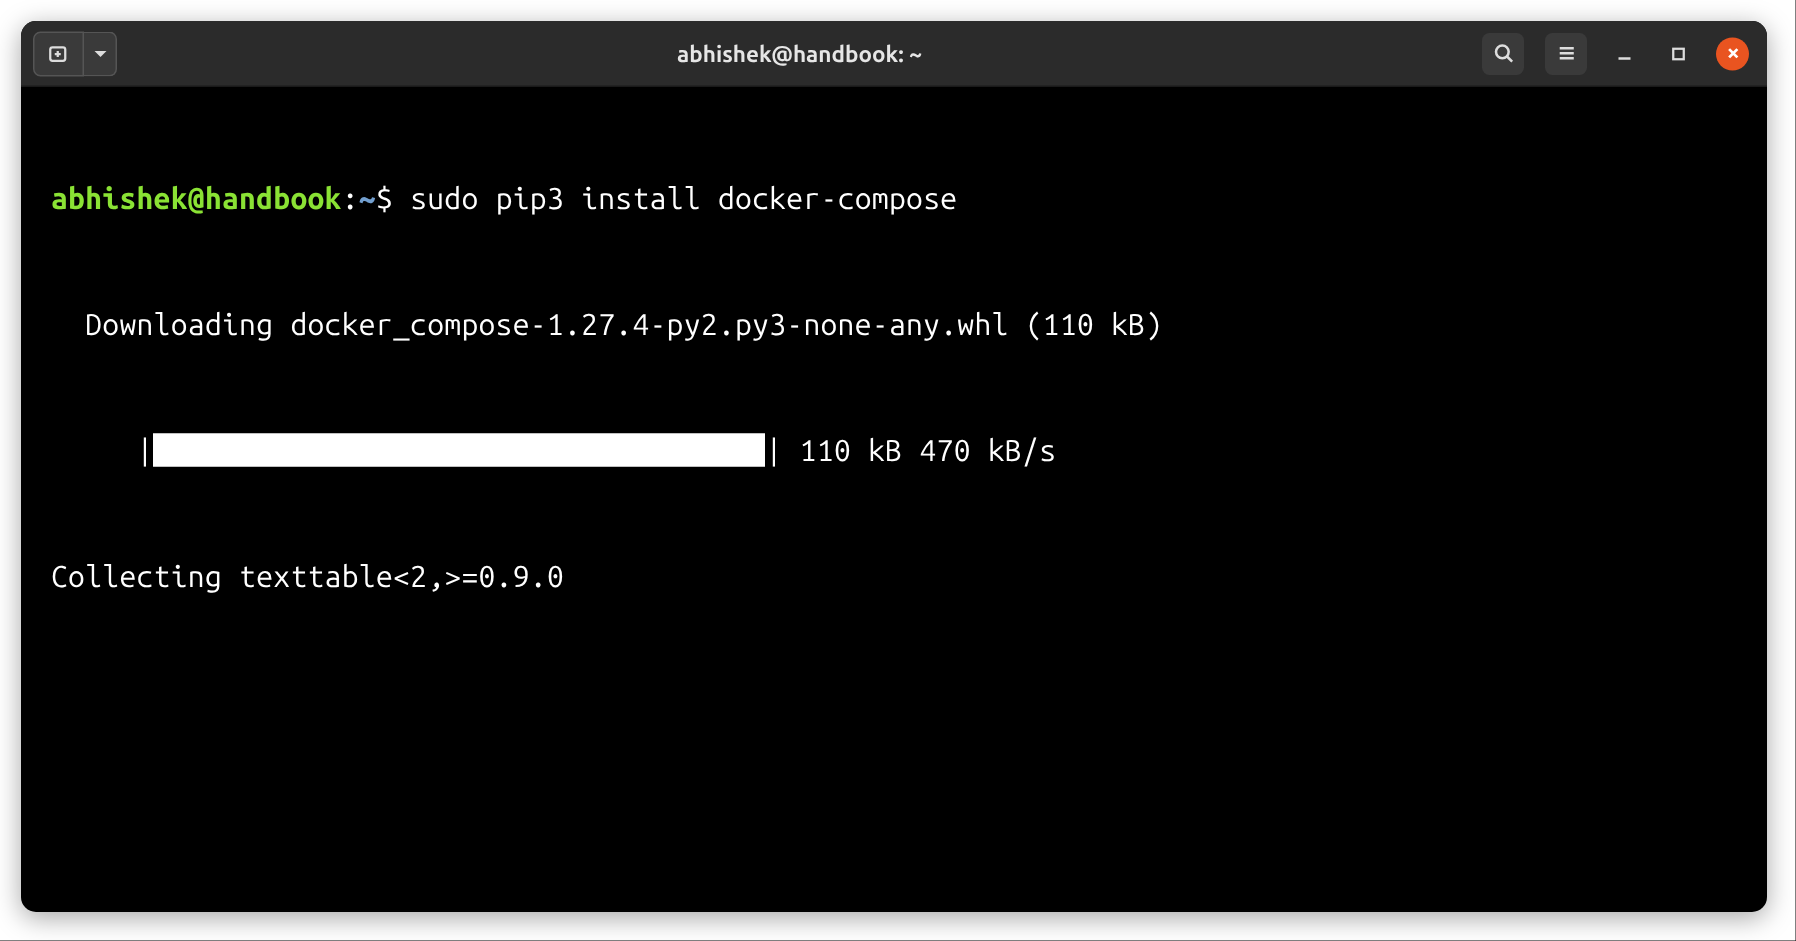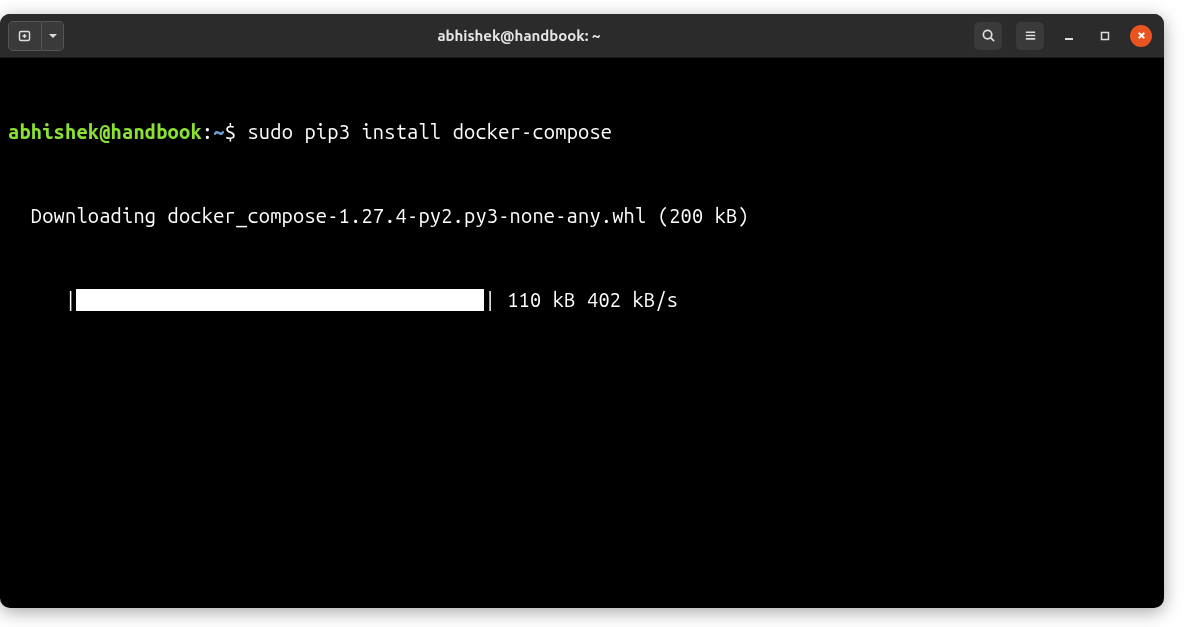--- a/index.html
+++ b/index.html
@@ -5,21 +5,21 @@
   * { margin: 0; padding: 0; box-sizing: border-box; }
   body {
     background: #ffffff;
     font-family: 'Ubuntu Mono', 'Consolas', 'Courier New', monospace;
     width: 1197px;
     height: 627px;
     overflow: hidden;
   }
   .window {
     position: absolute;
-    left: 0;
+    left: 14px;
     top: 14px;
     width: 1164px;
     height: 594px;
     background: #000000;
     border-radius: 10px;
     box-shadow: 0 4px 18px rgba(0,0,0,0.35);
     overflow: hidden;
     display: flex;
     flex-direction: column;
   }
@@ -97,20 +97,21 @@
   }
   .terminal {
     flex: 1;
     padding: 4px 8px 2px 8px;
     overflow: hidden;
     font-size: 20px;
     line-height: 28px;
     color: #ffffff;
     white-space: pre;
     letter-spacing: 0.2px;
+    margin-left: 12px;
   }
   .line { white-space: pre; }
   .user-host { color: #8ae234; font-weight: bold; }
   .path { color: #729fcf; font-weight: bold; }
   .dollar { color: #ffffff; }
   .progress-line {
     display: flex;
     align-items: center;
     height: 28px;
   }
@@ -173,22 +174,23 @@
         <svg width="11" height="11" viewBox="0 0 12 12" fill="none" stroke="currentColor" stroke-width="2">
           <line x1="3" y1="3" x2="9" y2="9"></line>
           <line x1="9" y1="3" x2="3" y2="9"></line>
         </svg>
       </div>
     </div>
   </div>
 
   <div class="terminal">
     <div class="line"><span class="user-host">abhishek@handbook</span><span class="dollar">:</span><span class="path">~</span><span class="dollar">$</span><span> sudo pip3 install docker-compose</span></div>
-    <div class="line">  Downloading docker_compose-1.27.4-py2.py3-none-any.whl (200 kB)</div>
-    <div class="progress-line"><span class="pad">     |</span><span class="bar-outer w1"></span><span class="pipe">| 110 kB 402 kB/s</span></div>
+    <div class="line">  Downloading docker_compose-1.27.4-py2.py3-none-any.whl (110 kB)</div>
+    <div class="progress-line"><span class="pad">     |</span><span class="bar-outer w1"></span><span class="pipe">| 110 kB 470 kB/s</span></div>
+    <div class="line">Collecting texttable&lt;2,&gt;=0.9.0</div>
     
     
     
     
     
     
     
     
     
     

